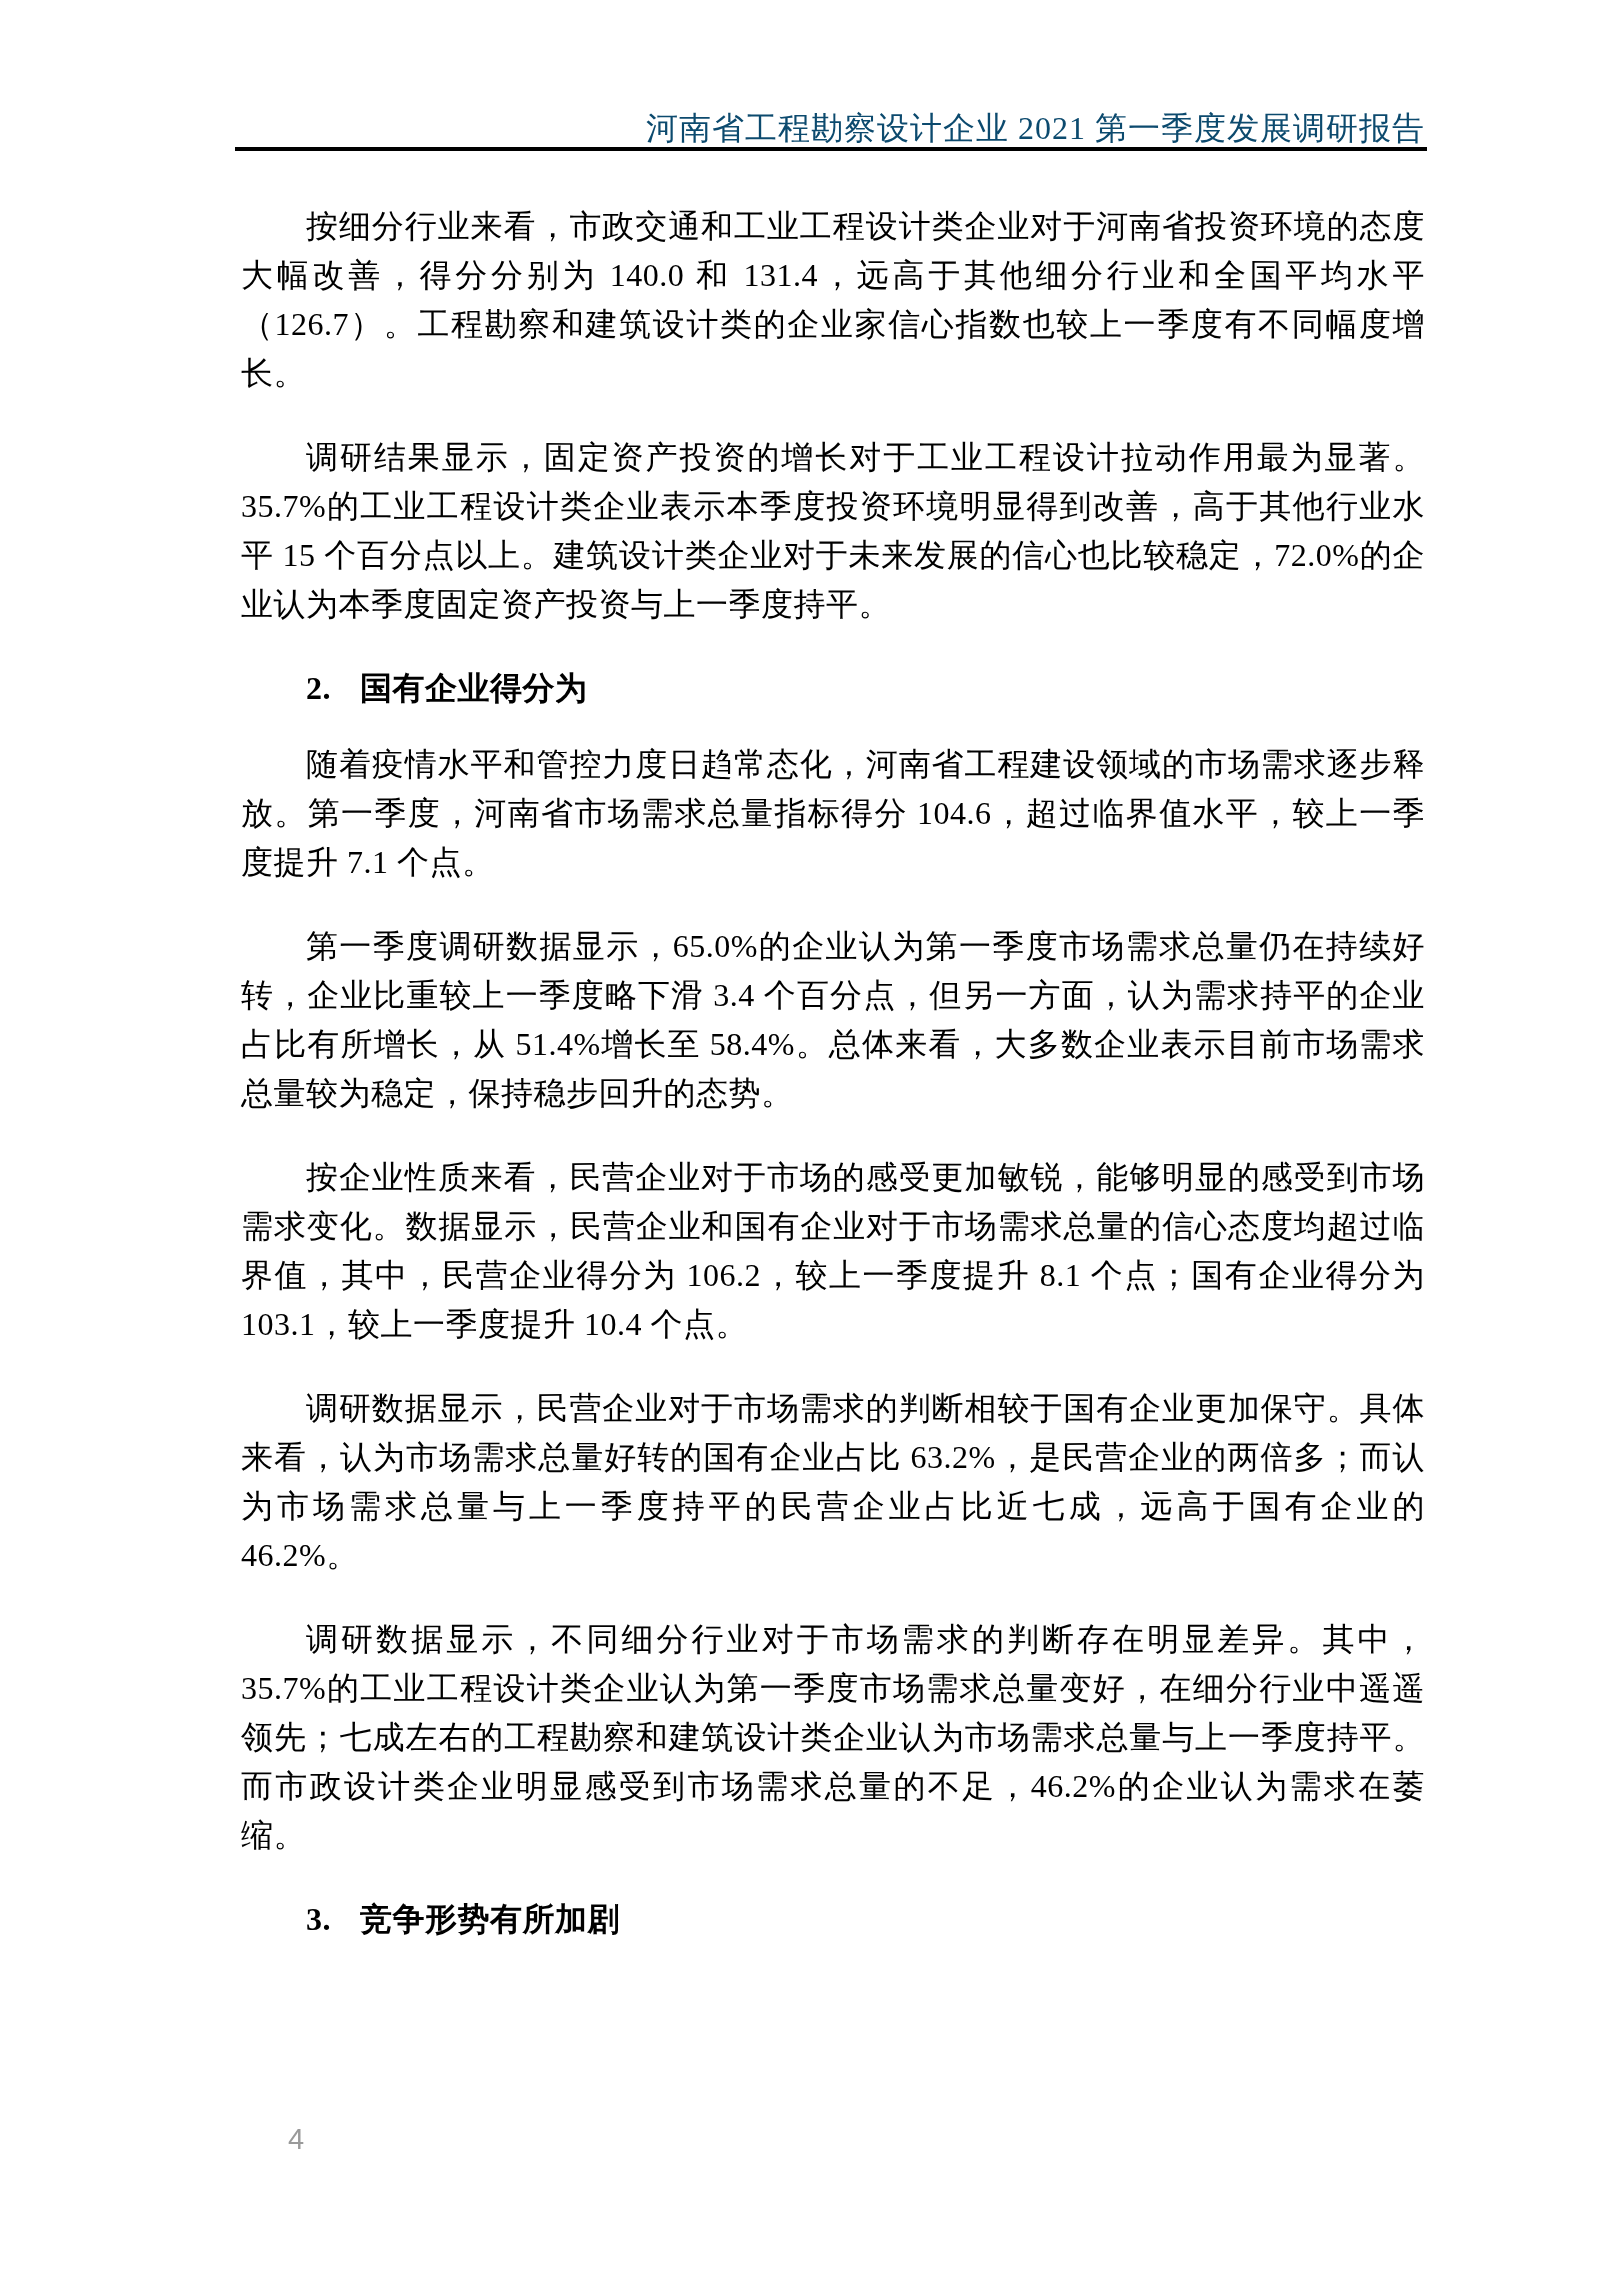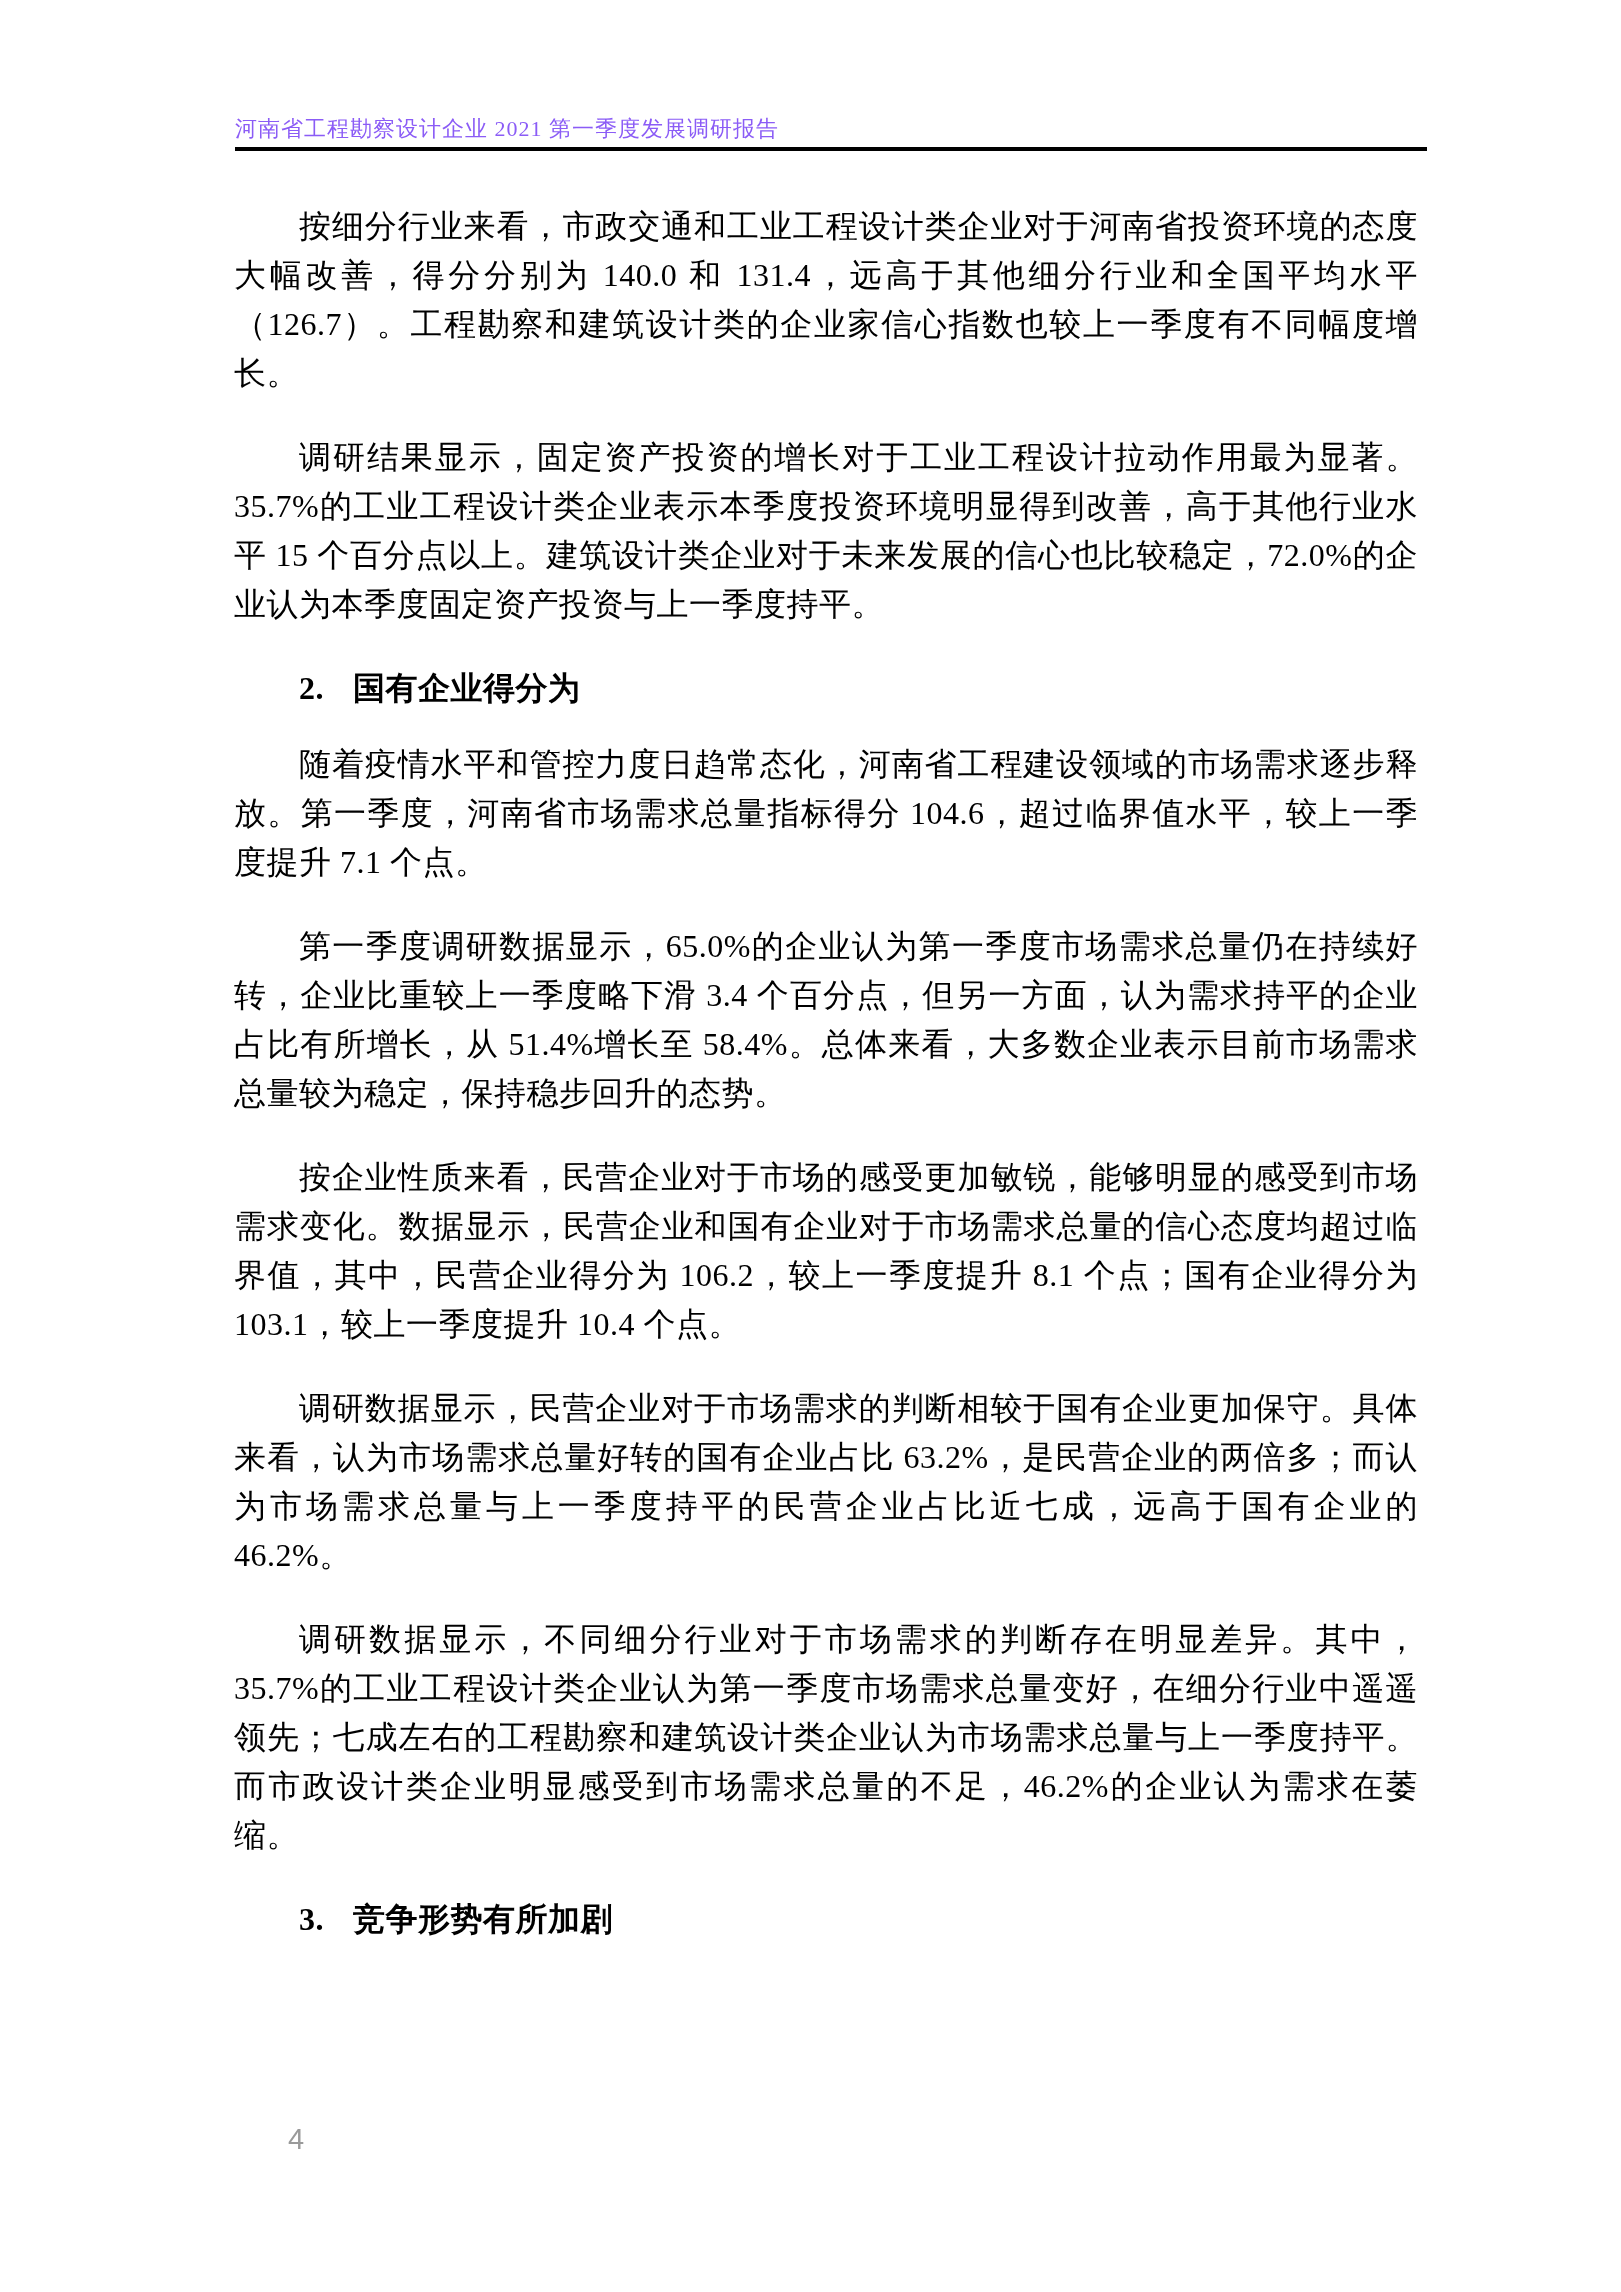--- a/index.html
+++ b/index.html
@@ -17,36 +17,36 @@
     color: #000000;
   }
   
   .page-header {
     position: absolute;
     left: 235px;
     top: 114px;
     width: 1192px;
   }
   .header-title {
-    text-align: left;
-    font-size: 22px;
+    text-align: right;
+    font-size: 32px;
     line-height: 29px;
-    color: #8b5cf6;
+    color: #0c4a6e;
     letter-spacing: 1px;
     padding-right: 2px;
   }
   .header-rule {
     margin-top: 3.9px;
     height: 3.9px;
     background: #000000;
   }
   
   .content {
     position: absolute;
-    left: 234px;
+    left: 241px;
     top: 202px;
     width: 1184px;
     font-size: 32px;
     line-height: 49px;
     text-align: justify;
     letter-spacing: 0.5px;
   }
   .content p {
     margin: 0 0 35px 0;
     text-indent: 65px;

